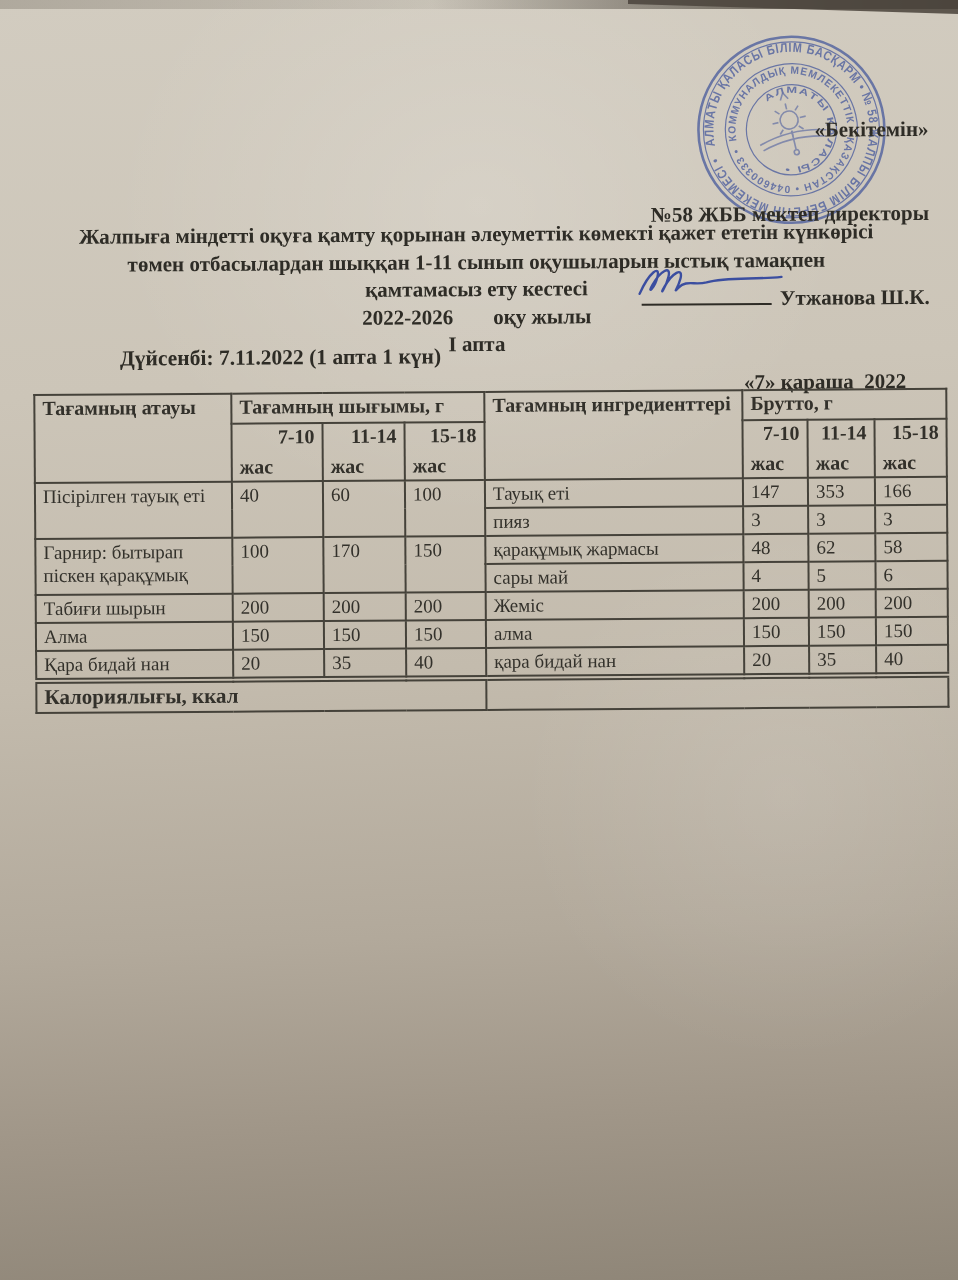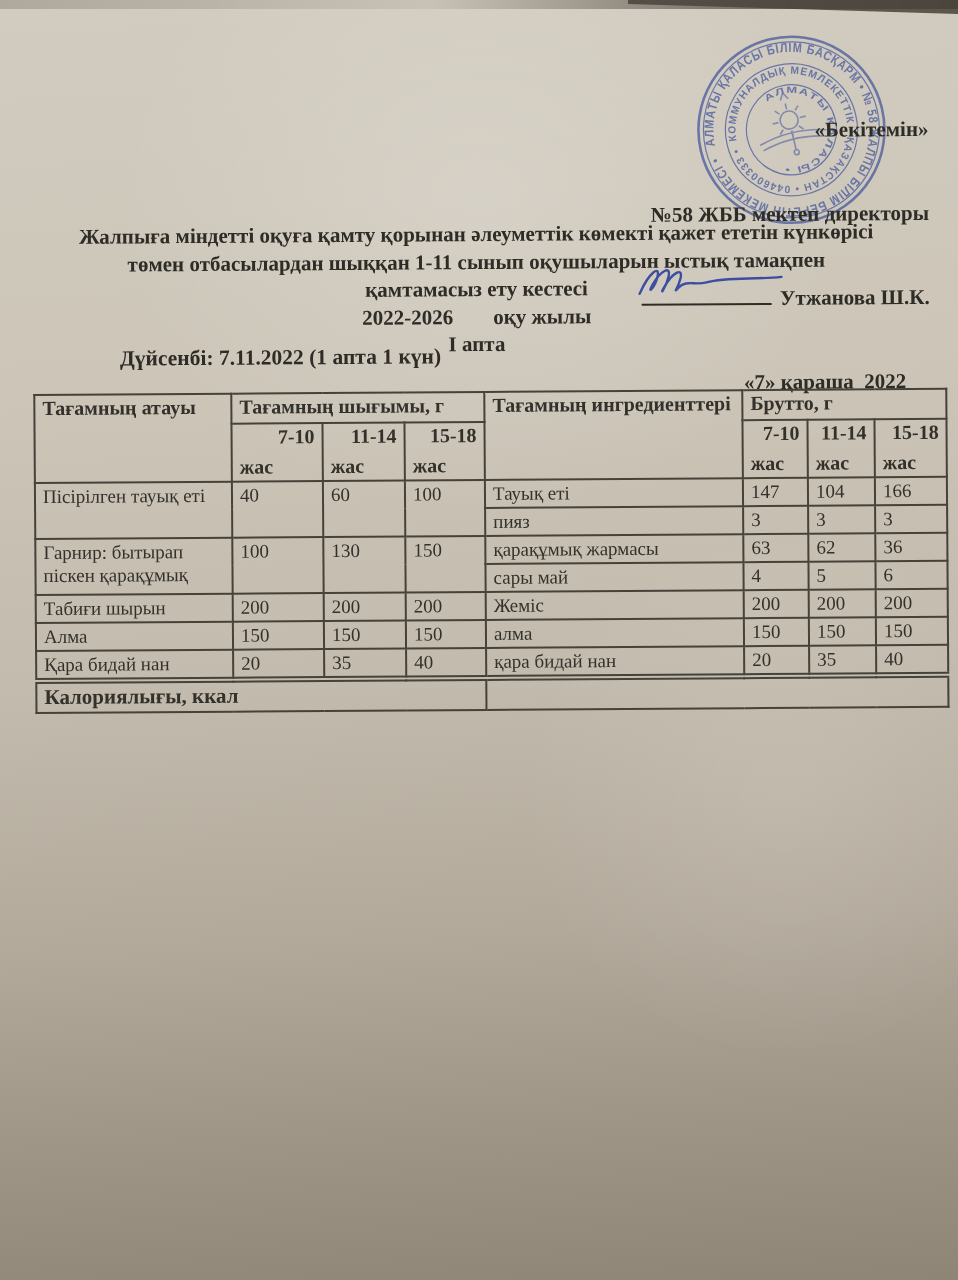--- a/index.html
+++ b/index.html
@@ -177,39 +177,39 @@
             </td>
         </tr>
 
         <tr class="brow">
           <td rowspan="2">Пісірілген тауық еті</td>
           <td rowspan="2">40</td>
           <td rowspan="2">60</td>
           <td rowspan="2">100</td>
           <td>Тауық еті</td>
           <td>147</td>
-          <td>104</td>
+          <td>353</td>
           <td>166</td>
         </tr>
         <tr class="brow">
           <td>пияз</td>
           <td>3</td>
           <td>3</td>
           <td>3</td>
         </tr>
 
         <tr class="brow">
           <td rowspan="2">Гарнир: бытырап піскен қарақұмық</td>
           <td rowspan="2">100</td>
-          <td rowspan="2">130</td>
+          <td rowspan="2">170</td>
           <td rowspan="2">150</td>
           <td>қарақұмық жармасы</td>
-          <td>63</td>
+          <td>48</td>
           <td>62</td>
-          <td>36</td>
+          <td>58</td>
         </tr>
         <tr class="brow">
           <td>сары май</td>
           <td>4</td>
           <td>5</td>
           <td>6</td>
         </tr>
 
         <tr class="brow">
           <td>Табиғи шырын</td>

